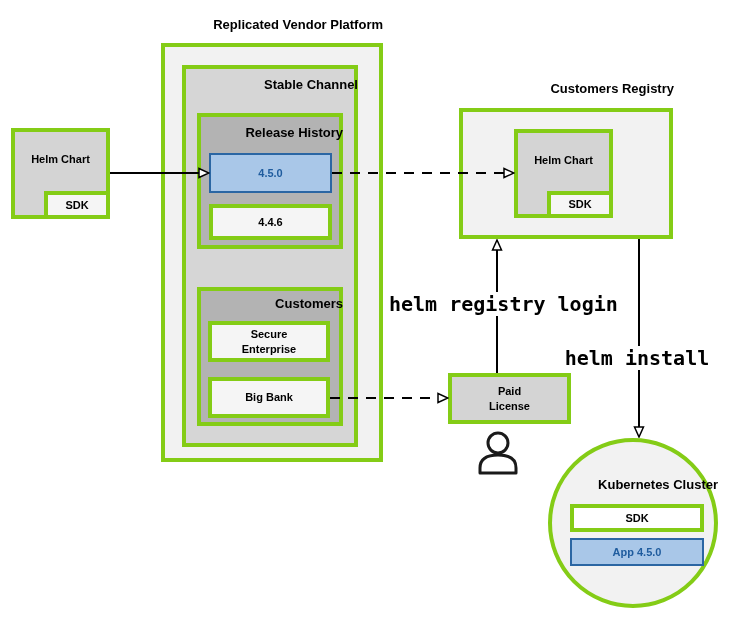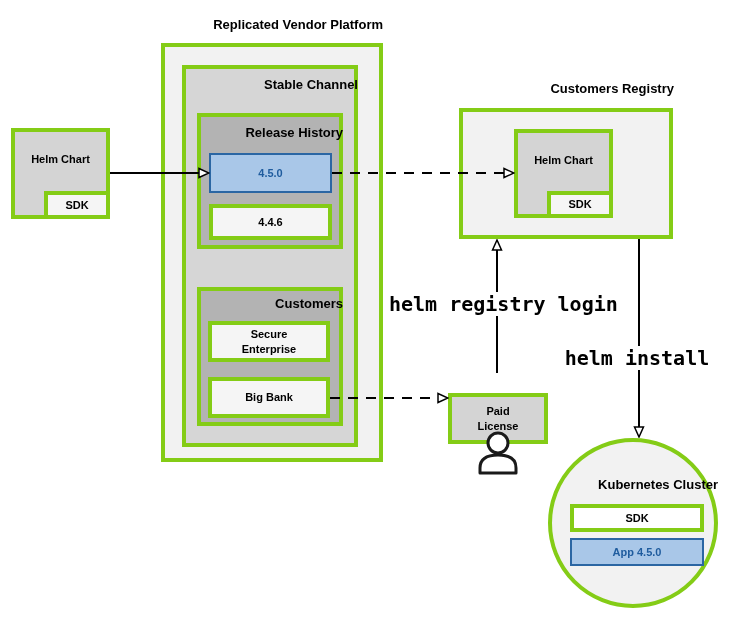--- a/index.html
+++ b/index.html
@@ -61,21 +61,21 @@
 
   <div class="abs box fill-light lbl" style="left:208px;top:321px;width:122px;height:41px;padding:0 20px;">Secure Enterprise</div>
   <div class="abs box fill-light lbl" style="left:208px;top:377px;width:122px;height:41px;">Big Bank</div>
 
   <div class="abs caption" style="left:452px;top:81px;width:222px;">Customers Registry</div>
   <div class="abs box fill-outer" style="left:459px;top:108px;width:214px;height:131px;"></div>
   <div class="abs box fill-comp" style="left:514px;top:129px;width:99px;height:89px;"></div>
   <div class="abs lbl" style="left:514px;top:129px;width:99px;height:62px;">Helm Chart</div>
   <div class="abs box fill-light lbl" style="left:547px;top:191px;width:66px;height:27px;">SDK</div>
 
-  <div class="abs box fill-comp lbl" style="left:448px;top:373px;width:100px;height:51px;padding:0 24px;margin-top:20px;">Paid License</div>
+  <div class="abs box fill-comp lbl" style="left:448px;top:373px;width:123px;height:51px;padding:0 24px;">Paid License</div>
 
 
   <div class="abs box fill-outer circle" style="left:548px;top:438px;width:170px;height:170px;"></div>
   <div class="abs caption" style="left:548px;top:477px;width:170px;">Kubernetes Cluster</div>
   <div class="abs box fill-white lbl" style="left:570px;top:504px;width:134px;height:28px;">SDK</div>
   <div class="abs hl lbl" style="left:570px;top:538px;width:134px;height:28px;">App 4.5.0</div>
 
   <svg id="arrows" width="747" height="634" viewBox="0 0 747 634">
     <defs>
       <marker id="openArrow" viewBox="0 0 12 12" refX="1" refY="6" markerWidth="12" markerHeight="12" markerUnits="userSpaceOnUse" orient="auto">

